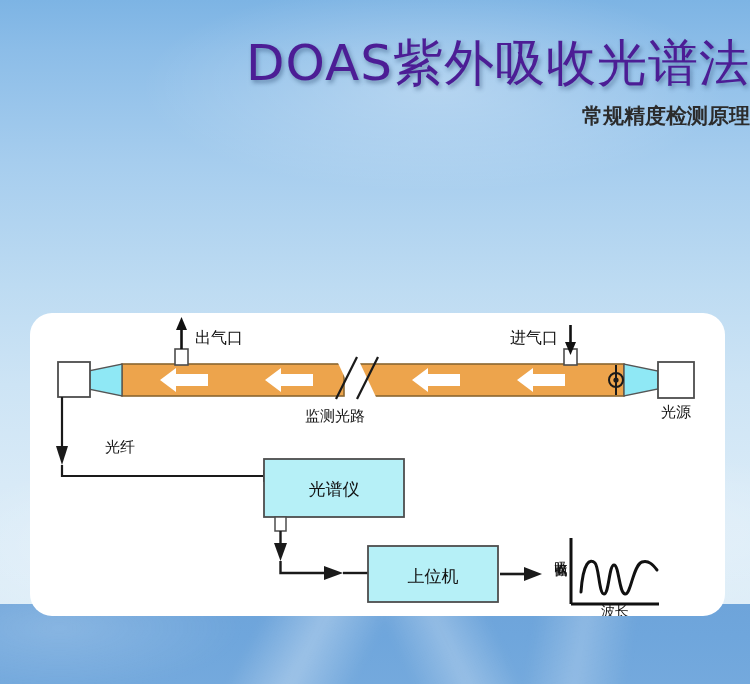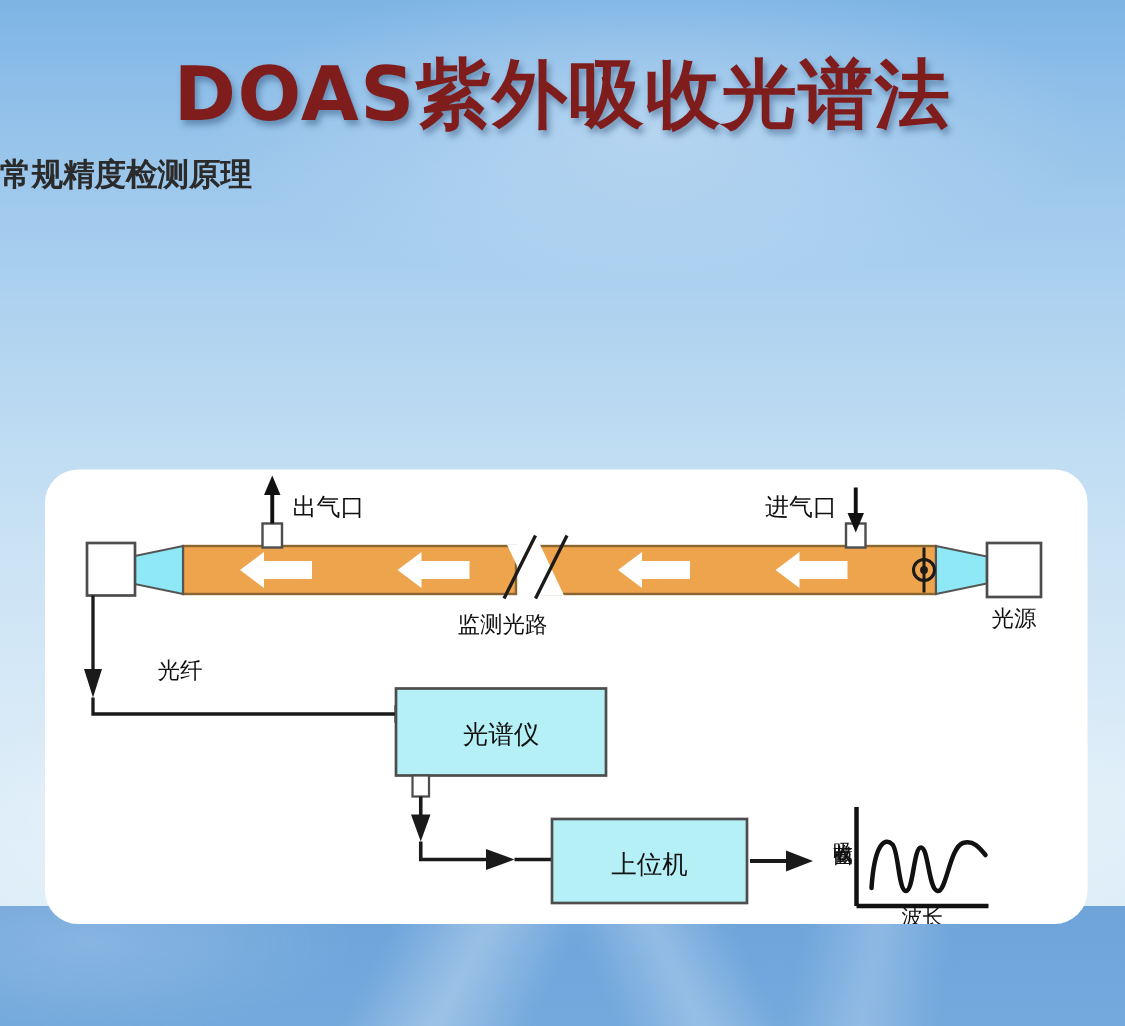--- a/index.html
+++ b/index.html
@@ -35,27 +35,27 @@
     background:
       linear-gradient(118deg, rgba(255,255,255,0) 36%, rgba(255,255,255,.30) 43%, rgba(255,255,255,0) 50%),
       linear-gradient(64deg, rgba(255,255,255,0) 52%, rgba(255,255,255,.26) 58%, rgba(255,255,255,0) 64%),
       linear-gradient(100deg, rgba(255,255,255,0) 68%, rgba(255,255,255,.22) 74%, rgba(255,255,255,0) 80%),
       radial-gradient(ellipse 260px 90px at 12% 40%, rgba(255,255,255,.18), rgba(255,255,255,0) 70%);
     filter:blur(4px);
   }
 
   
   .title{
-    position:absolute;left:0;right:0;top:30px;text-align:center;
-    font-size:50px;font-weight:bold;color:#7f1d1d;letter-spacing:1px;
+    position:absolute;left:0;right:0;top:30px;text-align:right;
+    font-size:50px;font-weight:normal;color:#4c1d95;letter-spacing:1px;
     text-shadow:2px 3px 4px rgba(40,70,110,.45);
     font-family:"DejaVu Sans","Liberation Sans",sans-serif;
   }
   .subtitle{
-    position:absolute;left:0;right:0;top:102px;text-align:left;
+    position:absolute;left:0;right:0;top:102px;text-align:right;
     font-size:21px;font-weight:bold;color:#2b2b2b;
     font-family:"DejaVu Sans","Liberation Sans",sans-serif;
   }
 
   
   .para{
     position:absolute;left:28px;top:146px;width:694px;
     font-size:15.3px;line-height:25.6px;color:#17304d;
     text-align:justify;text-indent:2em;letter-spacing:.2px;
     font-family:"DejaVu Sans","Liberation Sans",sans-serif;

